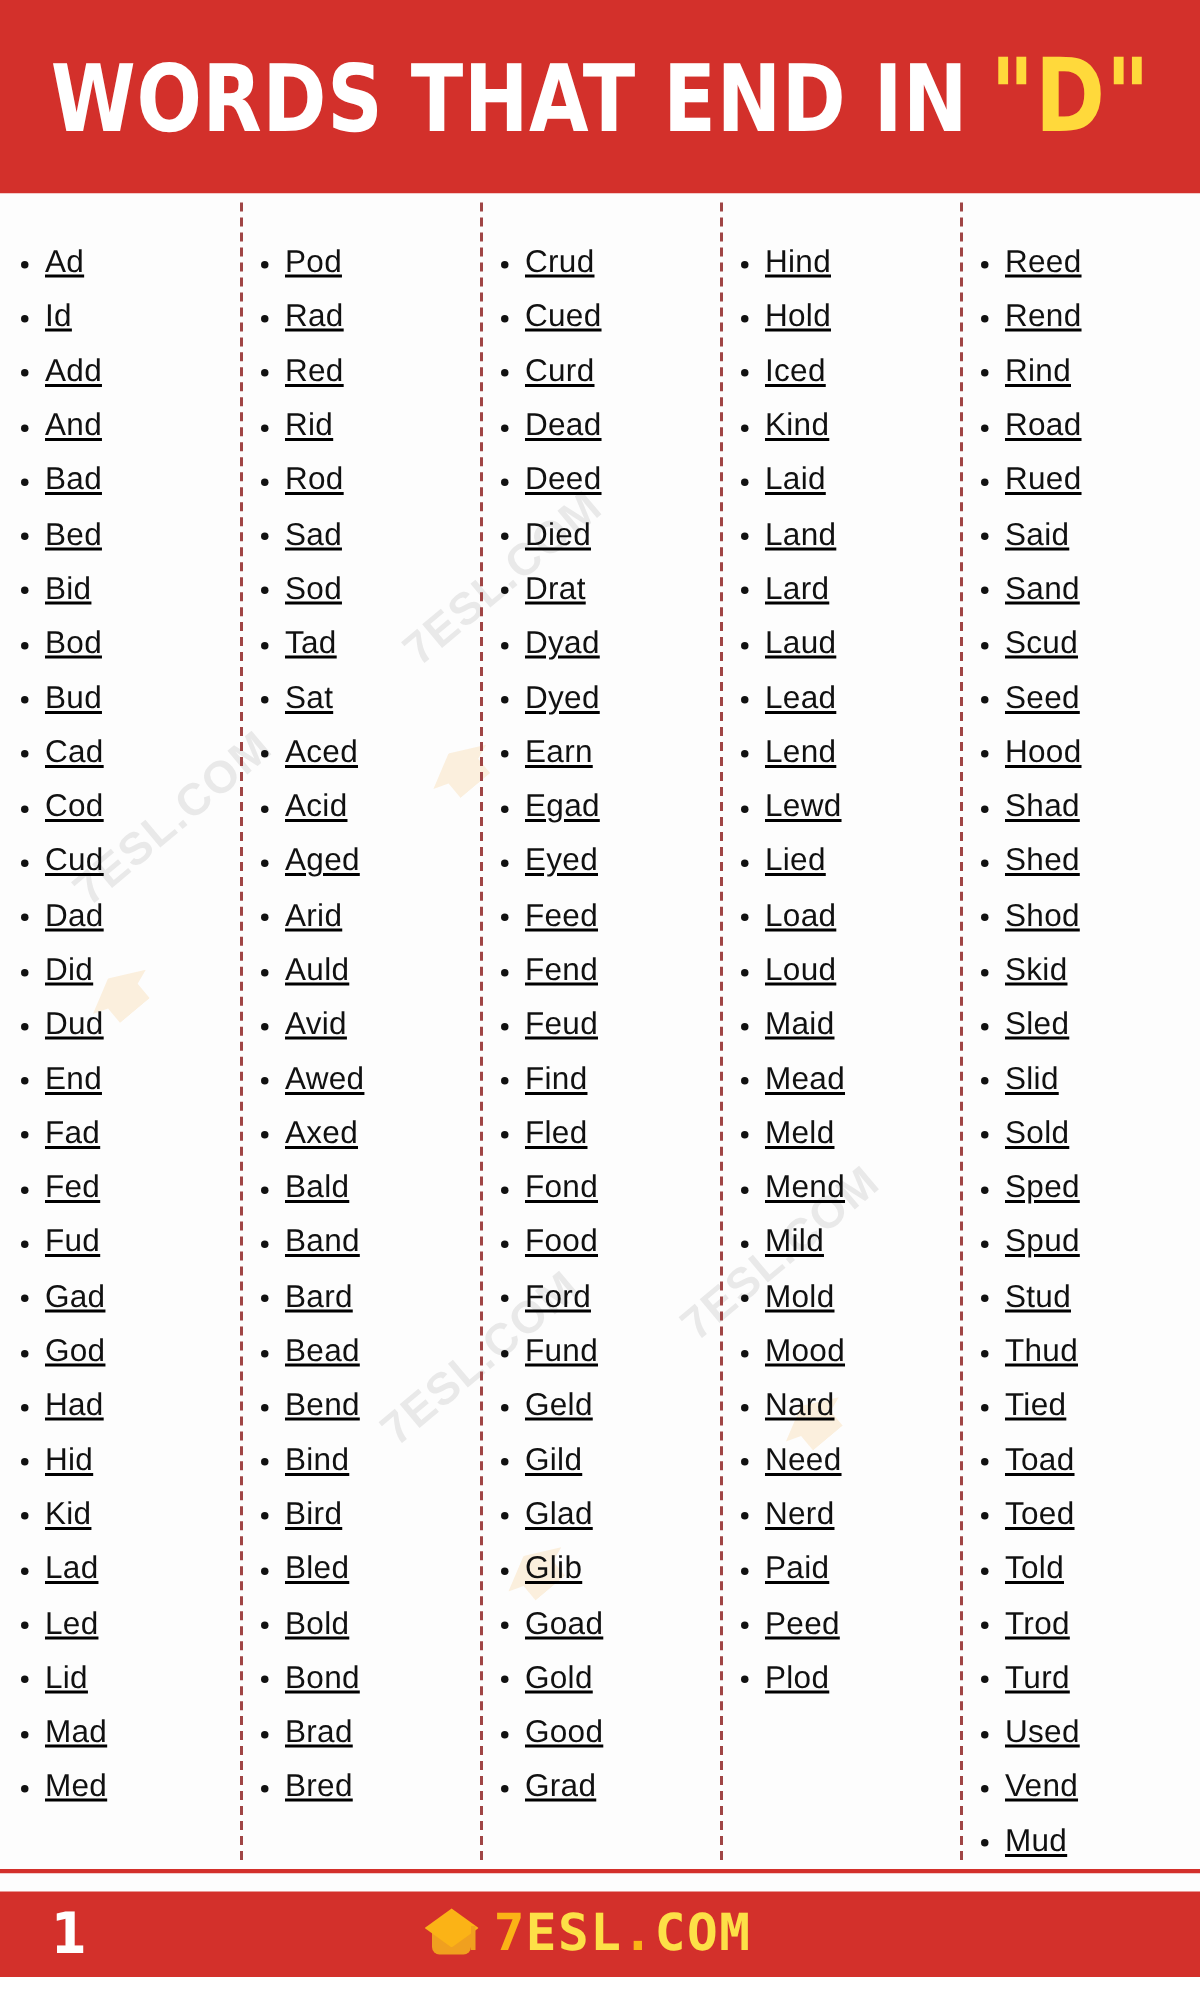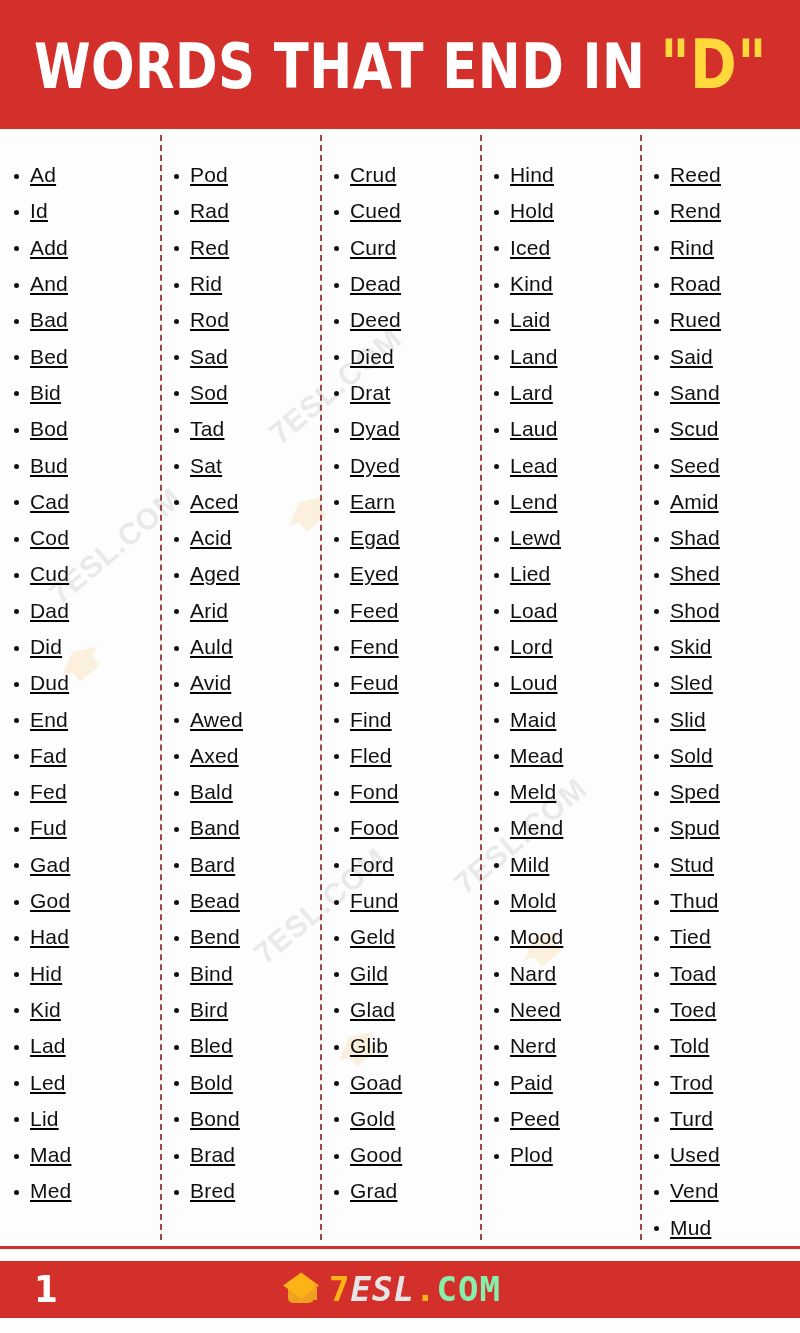--- a/index.html
+++ b/index.html
@@ -156,23 +156,23 @@
   }
   .logo-text {
     font-family:"Liberation Sans Narrow","DejaVu Sans Mono","Liberation Mono", monospace;
     font-weight:bold;
     font-size:34px;
     letter-spacing:1px;
     line-height:1;
     display:flex; align-items:baseline;
   }
   .lt-seven { color:#fbb316; }
-  .lt-esl   { color:#e5e5e5;font-style:italic; }
+  .lt-esl   { color:#fde047; }
   .lt-dot   { color:#fbb316; }
-  .lt-com   { color:#86efac; }
+  .lt-com   { color:#fde047; }
 </style>
 </head>
 <body>
 
 <div class="page">
 
   <div class="header">
     <div class="header-title">
       <span class="header-main">WORDS THAT END IN</span>
         <span class="header-accent">"D"</span>
@@ -602,24 +602,20 @@
           <li class="word-item">
             <span class="bullet"></span>
             <span class="word-label">Lied</span>
           </li>
           <li class="word-item">
             <span class="bullet"></span>
             <span class="word-label">Load</span>
           </li>
           <li class="word-item">
             <span class="bullet"></span>
-            <span class="word-label">Lord</span>
-          </li>
-          <li class="word-item">
-            <span class="bullet"></span>
             <span class="word-label">Loud</span>
           </li>
           <li class="word-item">
             <span class="bullet"></span>
             <span class="word-label">Maid</span>
           </li>
           <li class="word-item">
             <span class="bullet"></span>
             <span class="word-label">Mead</span>
           </li>
@@ -702,21 +698,21 @@
           <li class="word-item">
             <span class="bullet"></span>
             <span class="word-label">Scud</span>
           </li>
           <li class="word-item">
             <span class="bullet"></span>
             <span class="word-label">Seed</span>
           </li>
           <li class="word-item">
             <span class="bullet"></span>
-            <span class="word-label">Amid</span>
+            <span class="word-label">Hood</span>
           </li>
           <li class="word-item">
             <span class="bullet"></span>
             <span class="word-label">Shad</span>
           </li>
           <li class="word-item">
             <span class="bullet"></span>
             <span class="word-label">Shed</span>
           </li>
           <li class="word-item">

